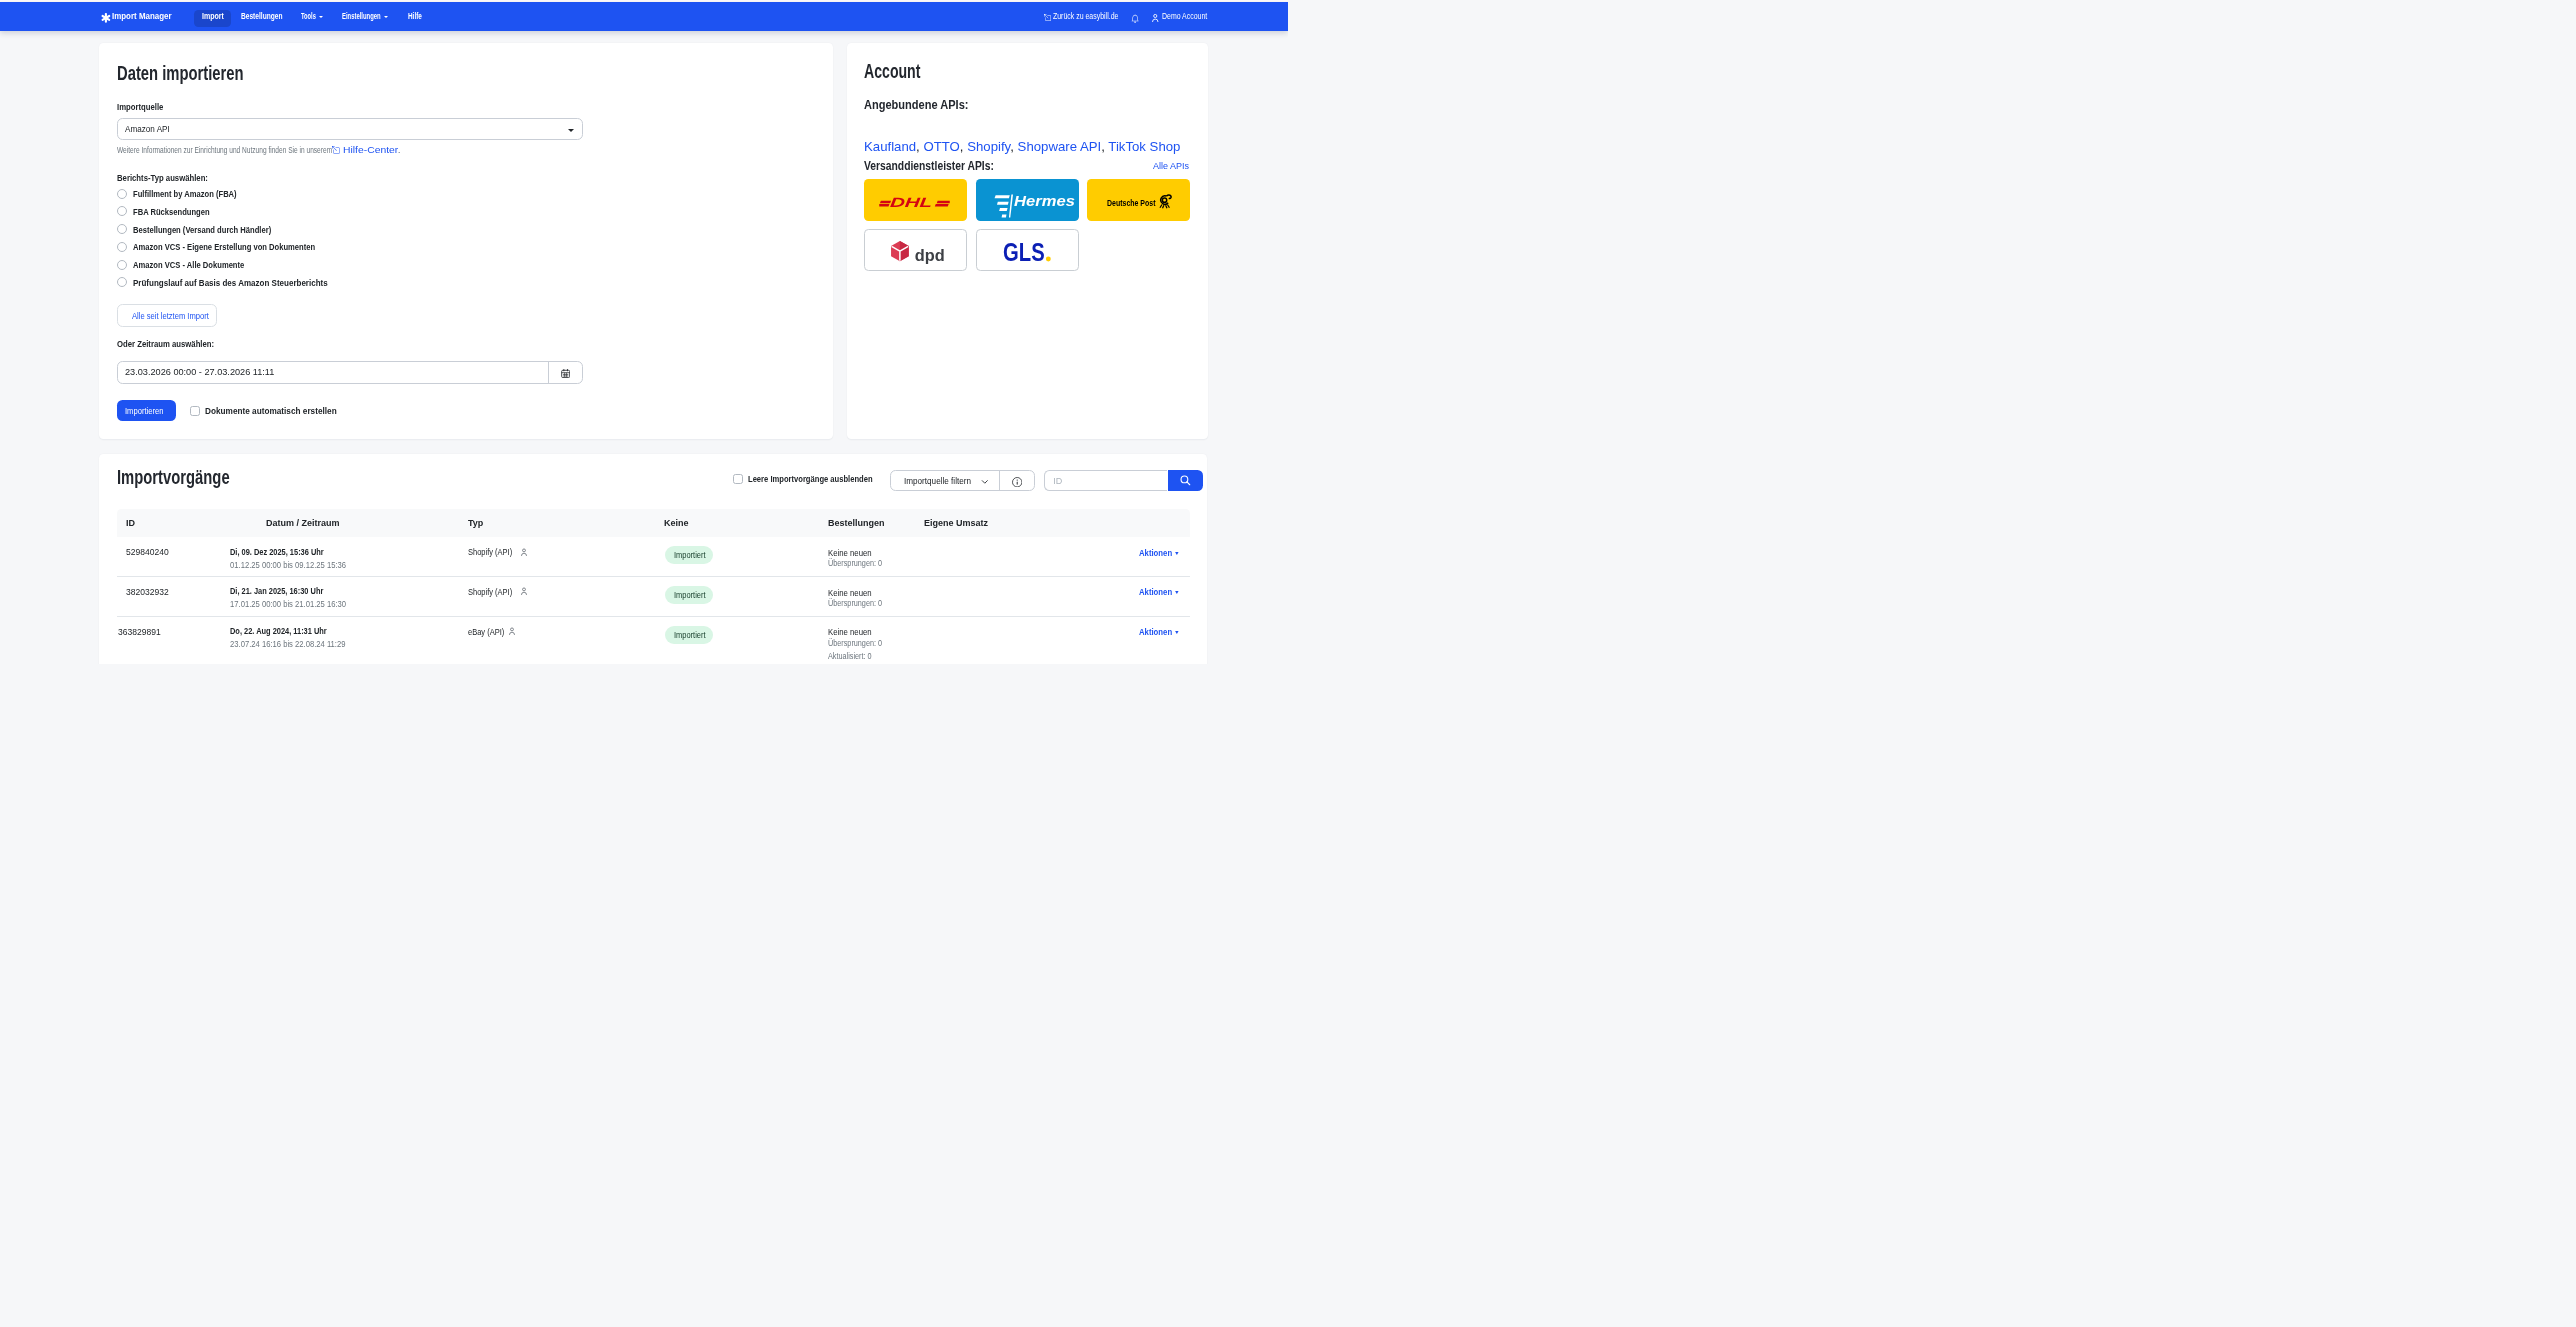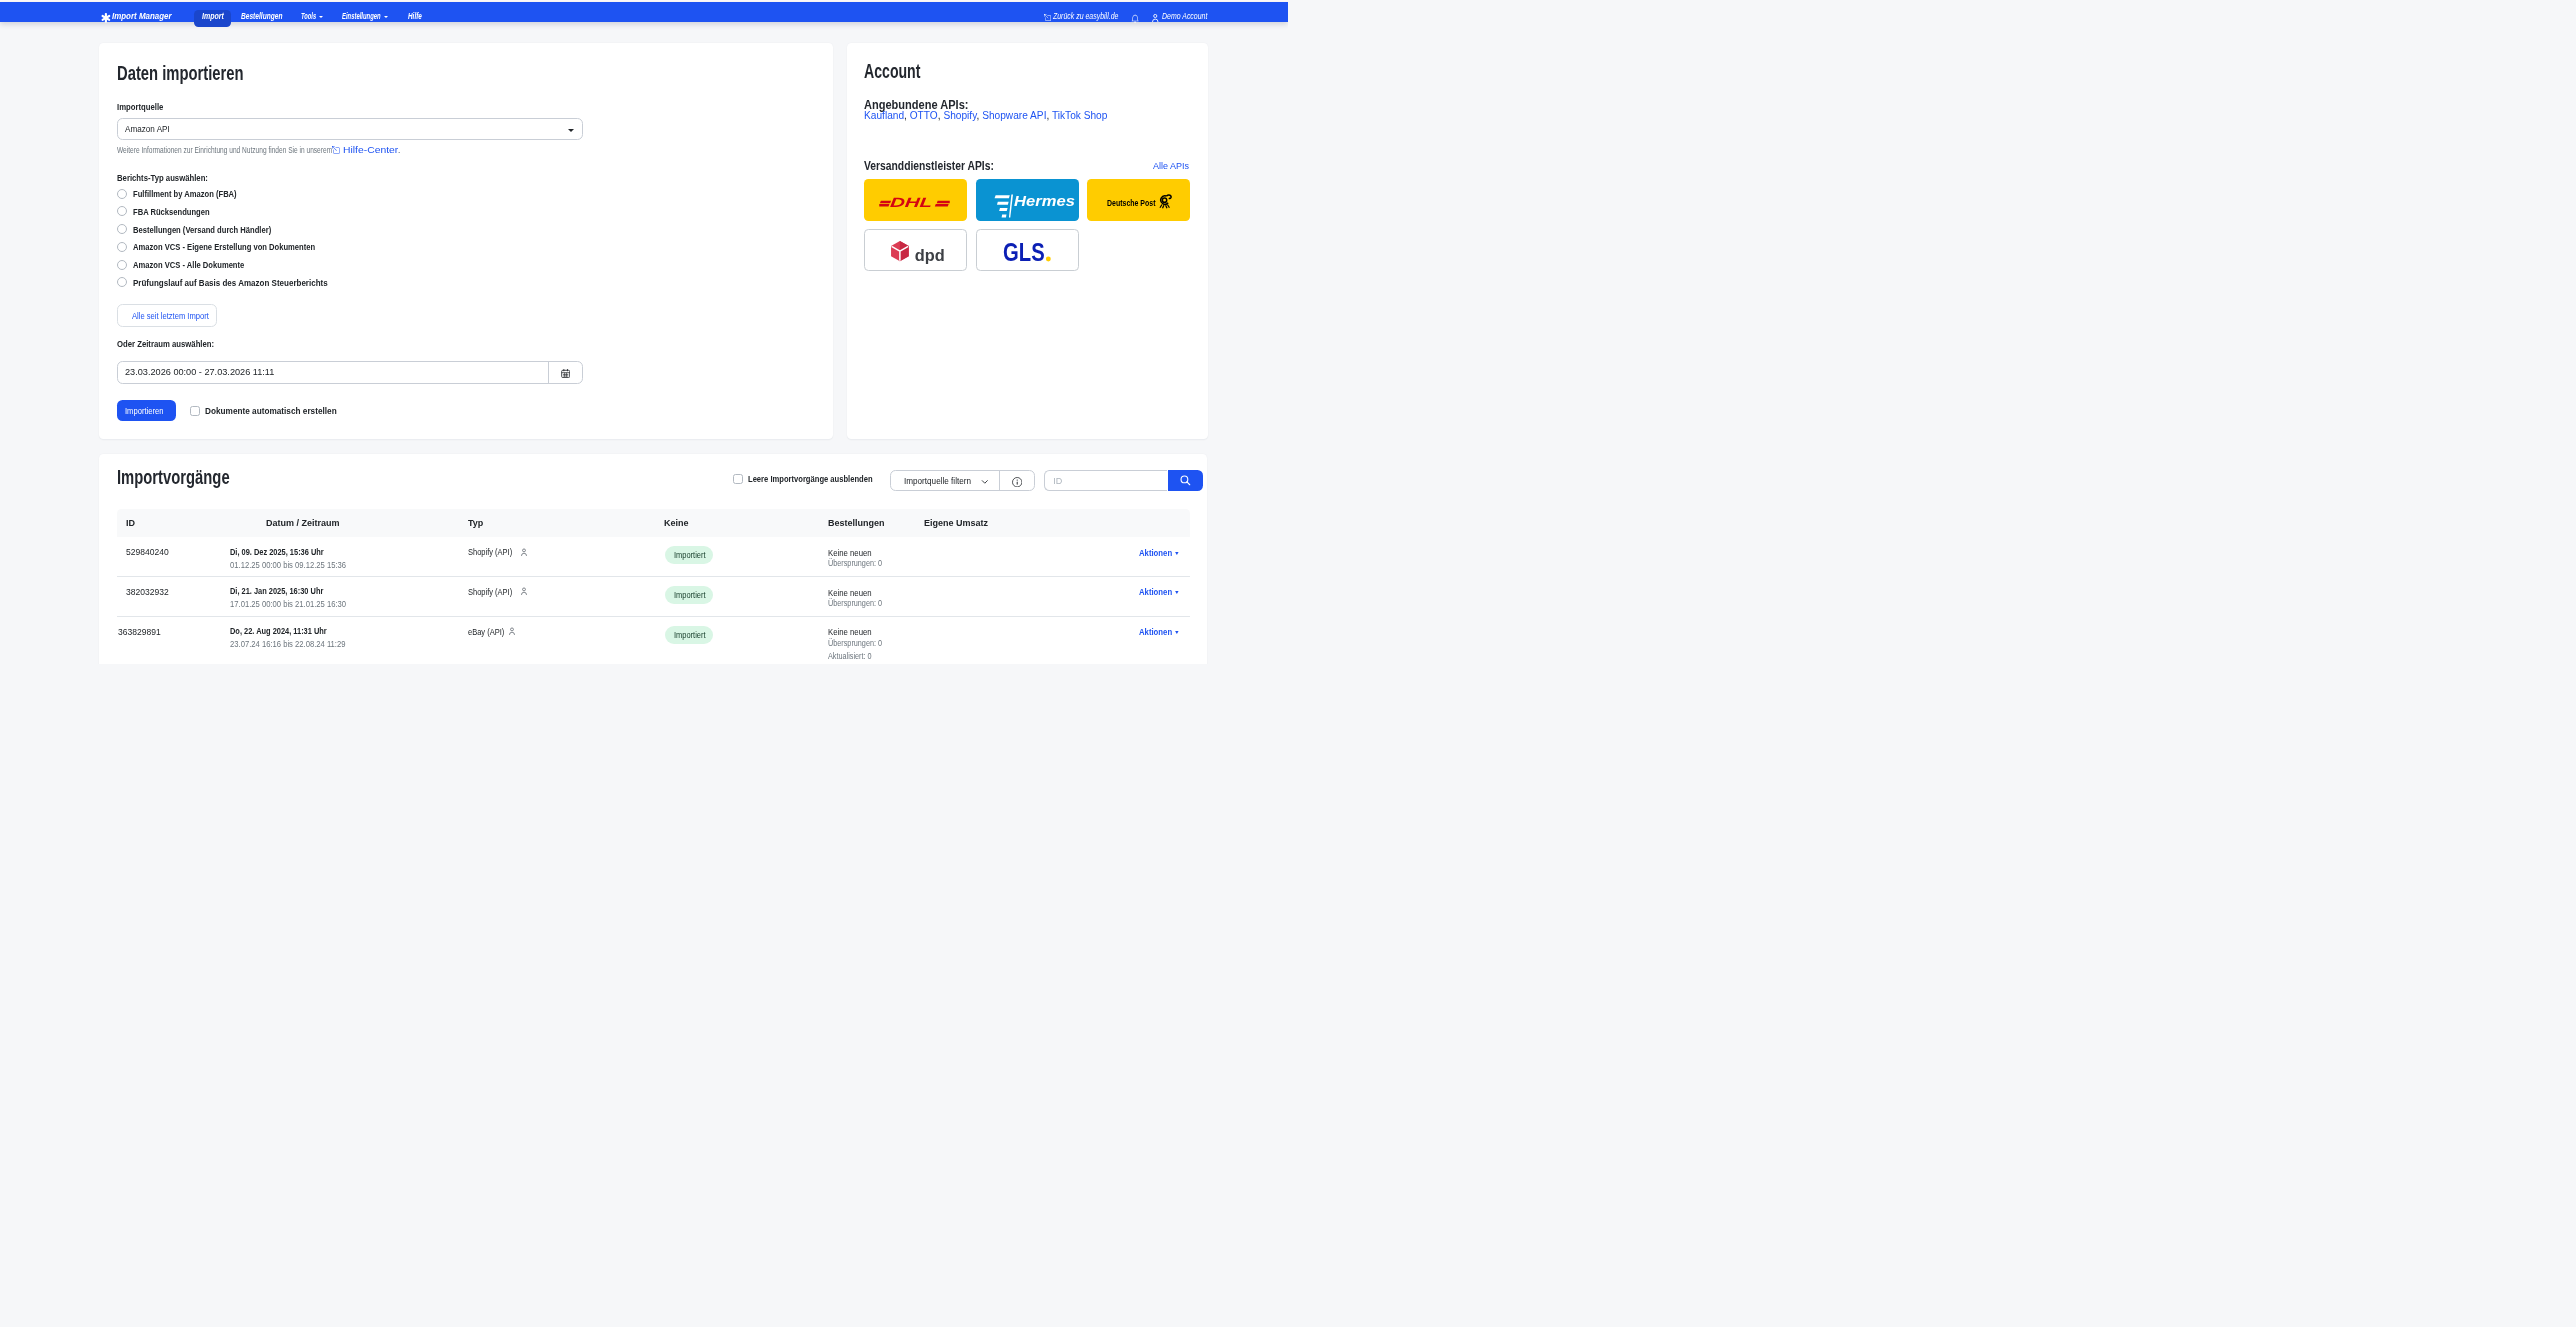--- a/index.html
+++ b/index.html
@@ -1,20 +1,20 @@
 <!DOCTYPE html>
 <html lang="de" style="font-size:8.7px"><head>
 <meta charset="utf-8">
 <title>Import Manager</title>
 <style>
   * { box-sizing: border-box; margin: 0; padding: 0; }
   html,body { width: 1288px; height: 664px; overflow: hidden; }
   body { background: #f6f7f9; font-family: "Liberation Sans", sans-serif; color: #212529; position: relative; }
   .topgap { position:absolute; left:0; top:0; width:100%; height:2.2px; background:#fcf8f8; }
-  nav { position: absolute; left:0; top:2.2px; width:100%; height:20px; background:#1e53f2; box-shadow:0 2.7px 5.5px rgba(30,40,80,.18);font-style:italic; }
+  nav { position: absolute; left:0; top:2.2px; width:100%; height:29px; background:#1e53f2; box-shadow:0 2.7px 5.5px rgba(30,40,80,.18); }
   .nvt { position:absolute; top:9.4px; color:#fff; font-size:8.2px; font-weight:bold; white-space:nowrap; transform:scaleX(var(--sx,1)); transform-origin:0 50%; }
   .ncaret { position:absolute; top:14px; width:0; height:0; border-left:2.5px solid transparent; border-right:2.5px solid transparent; border-top:2.7px solid #fff; }
   .pill-import { position:absolute; left:194px; top:8px; width:37px; height:16.4px; background:#1a46cc; border-radius:4.4px; }
   .card { position:absolute; background:#fff; border-radius:4.4px; box-shadow:0 0.5px 1.6px rgba(20,30,60,.06); }
   #card-import { left:99px; top:43px; width:734px; height:396px; }
   #card-account { left:847px; top:43px; width:361px; height:396px; }
   #card-table { left:99px; top:454px; width:1108px; height:327px; }
   #ov { position:absolute; left:0; top:0; width:1288px; height:664px; }
   .sq { transform:scaleX(var(--sx,.875)); transform-origin:0 50%; white-space:nowrap; display:inline-block; }
   .abs { position:absolute; white-space:nowrap; }
@@ -121,21 +121,21 @@
   </svg>
 </div>
 <div class="btn-primary" style="left:117px;top:400px;width:59px;height:21px;">
       <span class="sq" style="--sx:.875;">Importieren</span>
     </div>
 <div class="check" style="left:190px;top:406px;"></div>
 <div class="rlabel" style="left:205px;top:406px;transform:scaleX(.914);">Dokumente automatisch erstellen</div>
 
 <h1 class="big abs" style="left:864px;top:60px;--sx:.72;">Account</h1>
 <div class="sec abs" style="left:864px;top:98px;">Angebundene APIs:</div>
-<div class="abs" style="left:864px;top:110px;font-size:10px;"><span class="sq" style="--sx:1.015;"><span class="link">Kaufland</span>, <span class="link">OTTO</span>, <span class="link">Shopify</span>, <span class="link">Shopware API</span>, <span class="link">TikTok Shop</span></span></div>
+<div class="abs" style="left:864px;top:139px;font-size:13px;"><span class="sq" style="--sx:1.015;"><span class="link">Kaufland</span>, <span class="link">OTTO</span>, <span class="link">Shopify</span>, <span class="link">Shopware API</span>, <span class="link">TikTok Shop</span></span></div>
 <div class="sec abs" style="left:864px;top:159px;--sx:.86;">Versanddienstleister APIs:</div>
 <div class="link abs" style="left:1153px;top:161px;font-size:9px;">Alle APIs</div>
 <div class="tile" style="left:864px;top:179px;background:#fc0;"></div>
 <div class="tile" style="left:976px;top:179px;background:#0a93d2;"></div>
 <div class="tile" style="left:1087px;top:179px;background:#fc0;"></div>
 <div class="tile bordered" style="left:864px;top:229px;"></div>
 <div class="tile bordered" style="left:976px;top:229px;"></div>
 
 <svg width="71" height="14" viewBox="0 0 524 104" style="position:absolute;left:879px;top:193px;">
   <g fill="#d40511">

